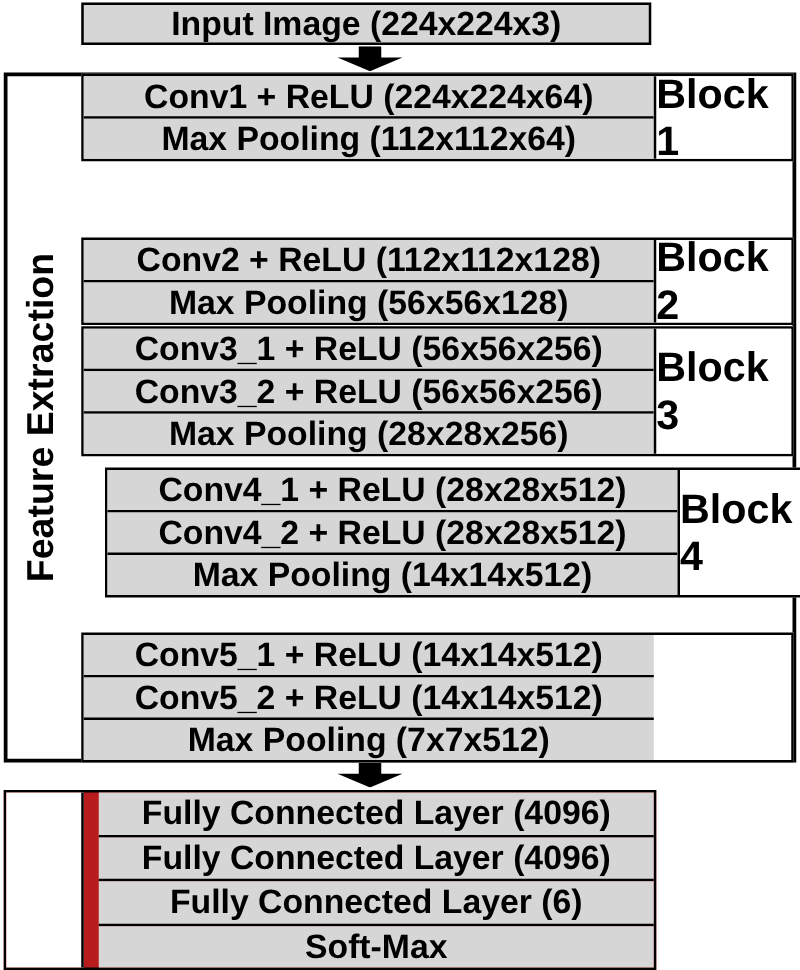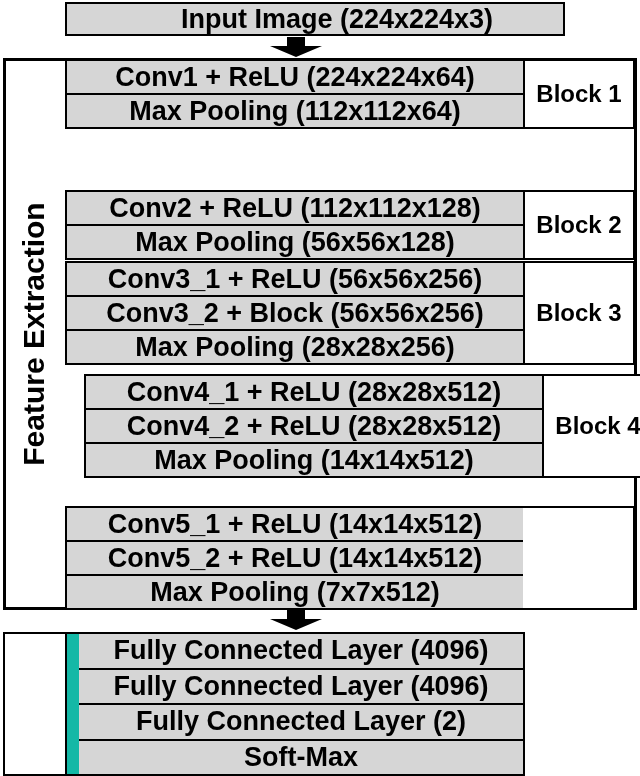--- a/index.html
+++ b/index.html
@@ -20,21 +20,20 @@
 
   
   .input-box {
     position: absolute;
     left: 65px; top: 2px;
     width: 452px; height: 30px;
     background: var(--fill, #d6d6d6);
     border: 2px solid var(--line, #000);
     display: flex; align-items: center; justify-content: center;
     font-size: 27px;
-    padding-left: 44px;
   }
 
   
   .fe-outer {
     position: absolute;
     left: 3px; top: 58px;
     width: 628px; height: 546px;
     border: 3px solid var(--line, #000);
     background: #ffffff;
   }
@@ -83,31 +82,31 @@
     font-size: 27px;
     white-space: nowrap;
   }
   .row:last-child { border-bottom: none; }
 
   .block-label {
     flex: 1;
     border-left: 2px solid var(--line, #000);
     background: #ffffff;
     display: flex; align-items: center; justify-content: center;
-    font-size: 24px;
+    font-size: 33px;
   }
 
   
   .cl-outer {
     position: absolute;
     left: 3px; top: 632px;
     width: 518px; height: 140px;
     border: 2px solid var(--line, #000);
     display: flex;
-    background: #14b8a6;
+    background: #b91c1c;
     gap: 12px;
   }
   .cl-labelcell {
     width: 60px;
     border-right: 2px solid var(--line, #000);
     background: #ffffff;
   }
   .cl-rows {
     flex: 1;
     display: flex;
@@ -187,21 +186,21 @@
     <div class="rows">
         <div class="row">Conv2 + ReLU (112x112x128)</div>
         <div class="row">Max Pooling (56x56x128)</div>
       </div>
     <div class="block-label">Block 2</div>
   </div>
 
   <div class="block b3">
     <div class="rows">
         <div class="row">Conv3_1 + ReLU (56x56x256)</div>
-        <div class="row">Conv3_2 + Block (56x56x256)</div>
+        <div class="row">Conv3_2 + ReLU (56x56x256)</div>
         <div class="row">Max Pooling (28x28x256)</div>
       </div>
     <div class="block-label">Block 3</div>
   </div>
 
   <div class="block b4">
     <div class="rows">
         <div class="row">Conv4_1 + ReLU (28x28x512)</div>
         <div class="row">Conv4_2 + ReLU (28x28x512)</div>
         <div class="row">Max Pooling (14x14x512)</div>
@@ -215,18 +214,18 @@
         <div class="row">Conv5_2 + ReLU (14x14x512)</div>
         <div class="row">Max Pooling (7x7x512)</div>
       </div>
   </div>
 
   <div class="cl-outer">
     <div class="cl-labelcell"></div>
     <div class="cl-rows">
         <div class="row">Fully Connected Layer (4096)</div>
         <div class="row">Fully Connected Layer (4096)</div>
-        <div class="row">Fully Connected Layer (2)</div>
+        <div class="row">Fully Connected Layer (6)</div>
         <div class="row">Soft-Max</div>
       </div>
   </div>
 
 </div>
 
 </body></html>

